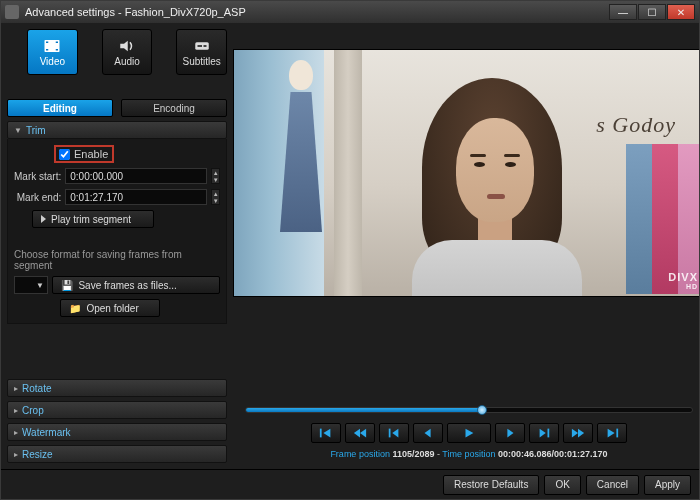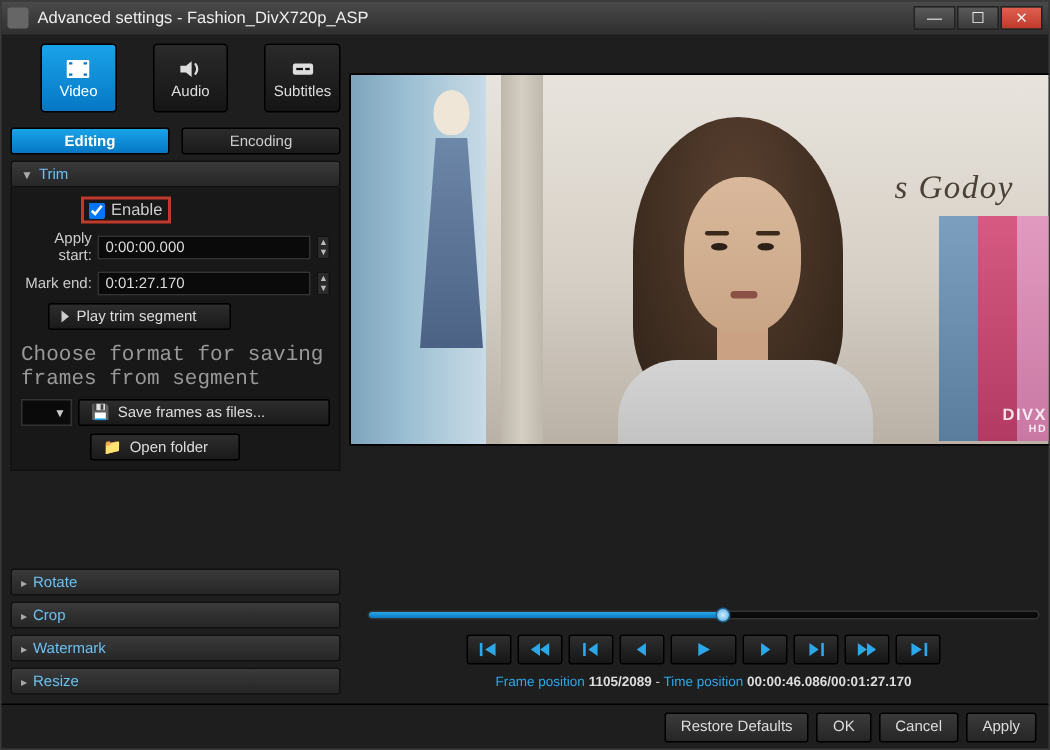--- a/index.html
+++ b/index.html
@@ -9,36 +9,36 @@
   .titlebar .app-icon { width: 14px; height: 14px; background: #666; margin-right: 6px; border-radius: 2px; }
   .titlebar .spacer { flex: 1; }
   .winbtn { width: 28px; height: 16px; margin-left: 1px; display: flex; align-items: center; justify-content: center; font-size: 10px; background: linear-gradient(#5a5a5a,#3a3a3a); border: 1px solid #222; color: #eee; }
   .winbtn.close { background: linear-gradient(#e06050,#c0392b); }
   .content { flex: 1; display: flex; padding: 6px; gap: 6px; overflow: hidden; }
   .sidebar { width: 220px; display: flex; flex-direction: column; gap: 4px; }
   .tabs-top { display: flex; gap: 4px; }
   .bigtab { flex: 1; height: 46px; background: linear-gradient(#2a2a2a,#151515); border: 1px solid #000; border-radius: 3px; display: flex; flex-direction: column; align-items: center; justify-content: center; color: #ddd; font-size: 10px; gap: 2px; cursor: pointer; margin-left: 20px; }
   .bigtab.active { background: linear-gradient(#1aa3e8,#0577c4); color: #fff; }
   .bigtab svg { width: 18px; height: 16px; fill: currentColor; }
-  .subtabs { display: flex; gap: 8px; margin-top: 6px; justify-content: center; }
+  .subtabs { display: flex; gap: 8px; margin-top: 20px; justify-content: center; }
   .subtab { flex: 1; height: 18px; background: linear-gradient(#2c2c2c,#1a1a1a); border: 1px solid #000; border-radius: 2px; display: flex; align-items: center; justify-content: center; color: #ccc; font-size: 10px; cursor: pointer; }
   .subtab.active { background: linear-gradient(#1aa3e8,#0577c4); color: #fff; font-weight: 600; }
   .section-head { height: 18px; background: linear-gradient(#3a3a3a,#262626); border: 1px solid #111; border-radius: 2px; display: flex; align-items: center; padding: 0 6px; color: #6ac0f0; font-size: 10px; cursor: pointer; gap: 4px; }
   .section-head .arrow { font-size: 8px; color: #aaa; }
   .section-body { background: #181818; border: 1px solid #111; border-top: none; padding: 6px; display: flex; flex-direction: column; gap: 5px; }
   .enable-row { display: flex; align-items: center; gap: 4px; border: 2px solid #c0392b; padding: 1px 3px; width: 60px; margin-left: 40px; }
   .enable-row input { width: 11px; height: 11px; }
   .form-row { display: flex; align-items: center; gap: 4px; }
   .form-row label { width: 70px; text-align: right; color: #ccc; font-size: 10px; }
   .time-input { flex: 1; height: 16px; background: #0a0a0a; border: 1px solid #333; color: #ddd; font-size: 10px; padding: 0 4px; }
   .spin { width: 12px; height: 16px; background: #2b2b2b; border: 1px solid #111; display: flex; flex-direction: column; }
   .spin div { flex: 1; display: flex; align-items: center; justify-content: center; font-size: 6px; color: #bbb; cursor: pointer; }
   .mini-btn { height: 18px; background: linear-gradient(#2d2d2d,#1a1a1a); border: 1px solid #000; border-radius: 2px; display: flex; align-items: center; padding: 0 8px; color: #ddd; font-size: 10px; gap: 5px; cursor: pointer; }
   .mini-btn .tri { width: 0; height: 0; border-left: 5px solid #ccc; border-top: 4px solid transparent; border-bottom: 4px solid transparent; }
-  .hint { font-size: 14px; color: #999; margin-top: 4px; font-family: Liberation Mono, monospace; }
+  .hint { font-size: 10px; color: #999; margin-top: 16px; }
   .combo { width: 34px; height: 18px; background: #0a0a0a; border: 1px solid #333; display: flex; align-items: center; justify-content: flex-end; padding-right: 3px; color: #ccc; font-size: 8px; cursor: pointer; }
   .main { flex: 1; display: flex; flex-direction: column; }
   .preview-wrap { flex: 1; display: flex; align-items: flex-start; justify-content: center; padding-top: 20px; }
   .preview { width: 472px; height: 248px; background: #000; border: 1px solid #000; position: relative; overflow: hidden; }
   .scene { position: absolute; inset: 0; background: linear-gradient(180deg,#e8e4dd 0%,#d6cfc5 55%,#b9b1a6 100%); }
   .doorway { position:absolute; left:0; top:0; width:90px; height:100%; background:linear-gradient(90deg,#7ea5bd 0%,#9abed2 40%,#c8dbe6 100%); }
   .mannequin { position:absolute; left:46px; top:10px; width:42px; height:200px; }
   .mannequin .head{ width:24px; height:30px; background:#f0e6d8; border-radius:50% 50% 45% 45%; margin:0 auto; }
   .mannequin .dress{ width:42px; height:140px; background:linear-gradient(#6d87a9,#4b6284); margin-top:2px; clip-path: polygon(25% 0,75% 0,100% 100%,0 100%); }
   .column { position:absolute; left:100px; top:0; width:28px; height:100%; background:linear-gradient(90deg,#beb7ab,#d5cec3,#beb7ab); }
@@ -132,21 +132,21 @@
         <div class="section-head">
           <span class="arrow">▼</span>
           <span>Trim</span>
         </div>
         <div class="section-body">
           <div class="enable-row">
             <input type="checkbox" checked="" style="">
             <span>Enable</span>
           </div>
           <div class="form-row">
-            <label>Apply start:</label>
+            <label>Mark start:</label>
             <input class="time-input" value="0:00:00.000" style="">
             <div class="spin">
                 <div>▲</div>
                 <div>▼</div>
               </div>
           </div>
           <div class="form-row">
             <label>Mark end:</label>
             <input class="time-input" value="0:01:27.170" style="">
             <div class="spin">

